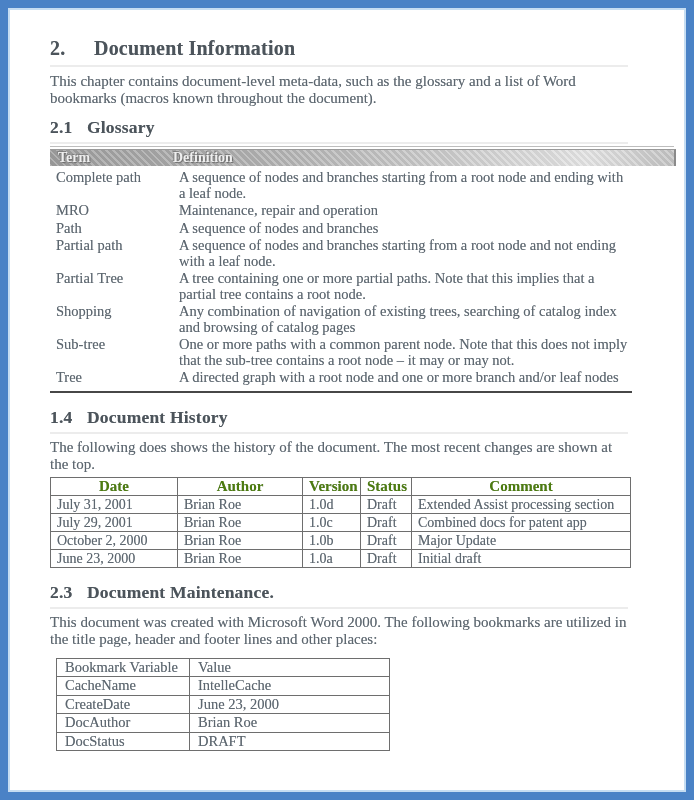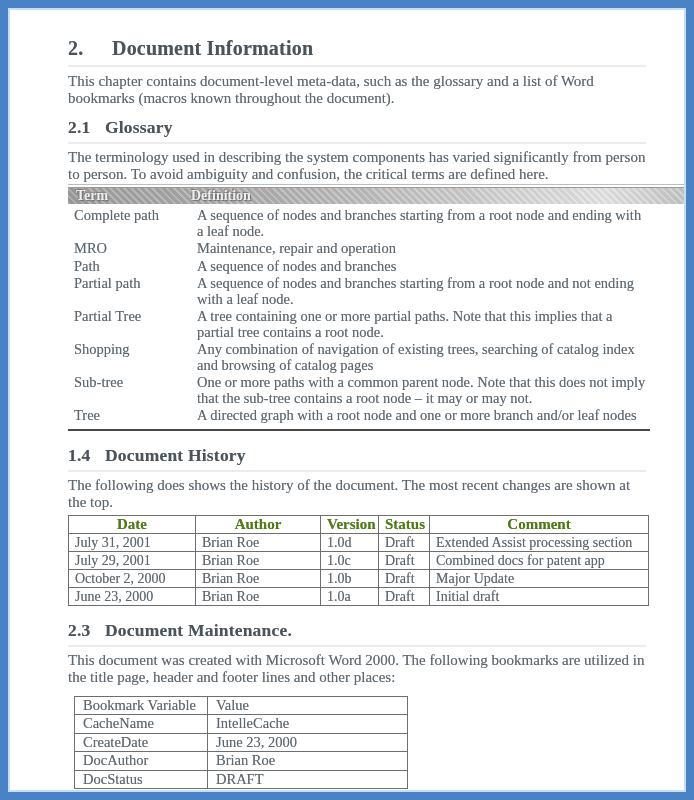--- a/index.html
+++ b/index.html
@@ -6,21 +6,21 @@
   body{
     width:694px;height:800px;position:relative;overflow:hidden;
     background:#ffffff;
     font-family:"Liberation Serif","DejaVu Serif",serif;
     color:#5d6770;
   }
   .frame{position:absolute;inset:0;border:8px solid #4a82c6;box-sizing:border-box;}
   .frame-inner{width:100%;height:100%;border:2px solid #c6ddf2;box-sizing:border-box;}
   .page{
     position:absolute;top:10px;left:10px;right:10px;bottom:10px;
-    padding:26px 0 0 58px;box-sizing:border-box;overflow:hidden;
+    padding:26px 0 0 40px;box-sizing:border-box;overflow:hidden;
     text-shadow:0 0 0.6px rgba(93,103,112,0.55);
   }
   h1.sec,h2.sec{
     margin:0;color:#4c545b;font-weight:bold;letter-spacing:0.2px;
     border-bottom:2px solid #ececec;
   }
   h1.sec{font-size:20px;line-height:24px;padding-bottom:5px;margin-bottom:6px;width:578px;}
   h2.sec{font-size:17.5px;line-height:21px;padding-bottom:4px;margin-bottom:5px;width:578px;}
   h1.sec .num{display:inline-block;width:44px;}
   h2.sec .num{display:inline-block;width:37px;}
@@ -65,21 +65,20 @@
 <div class="frame">
   <div class="frame-inner"></div>
 </div>
 
 <div class="page">
 
   <h1 class="sec"><span class="num">2.</span><span>Document Information</span></h1>
   <p class="body">This chapter contains document-level meta-data, such as the glossary and a list of Word bookmarks (macros known throughout the document).</p>
 
   <h2 class="sec"><span class="num">2.1</span><span>Glossary</span></h2>
-  <p class="body tight">The terminology used in describing the system components has varied significantly from person to person.  To avoid ambiguity and confusion, the critical terms are defined here.</p>
 
   <div class="gloss">
     <div class="gloss-head">
       <span>Term</span>
       <span>Definition</span>
     </div>
     <div class="gloss-rows">
 
         <div class="g-row">
           <span class="term">Complete path</span>

